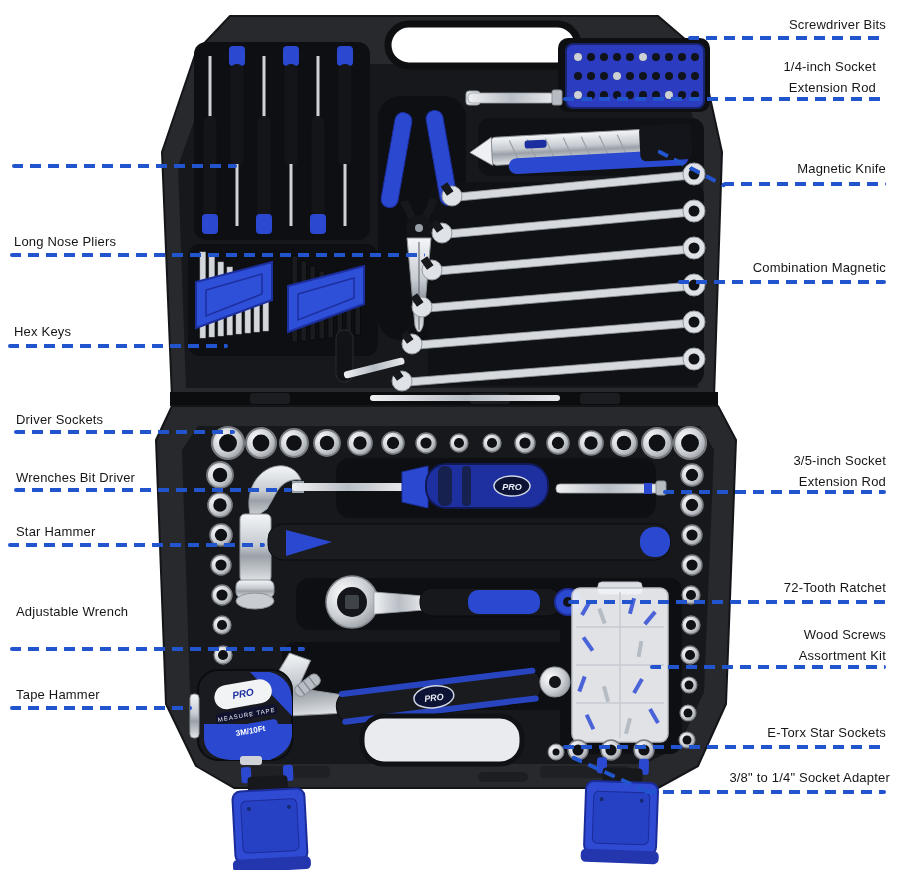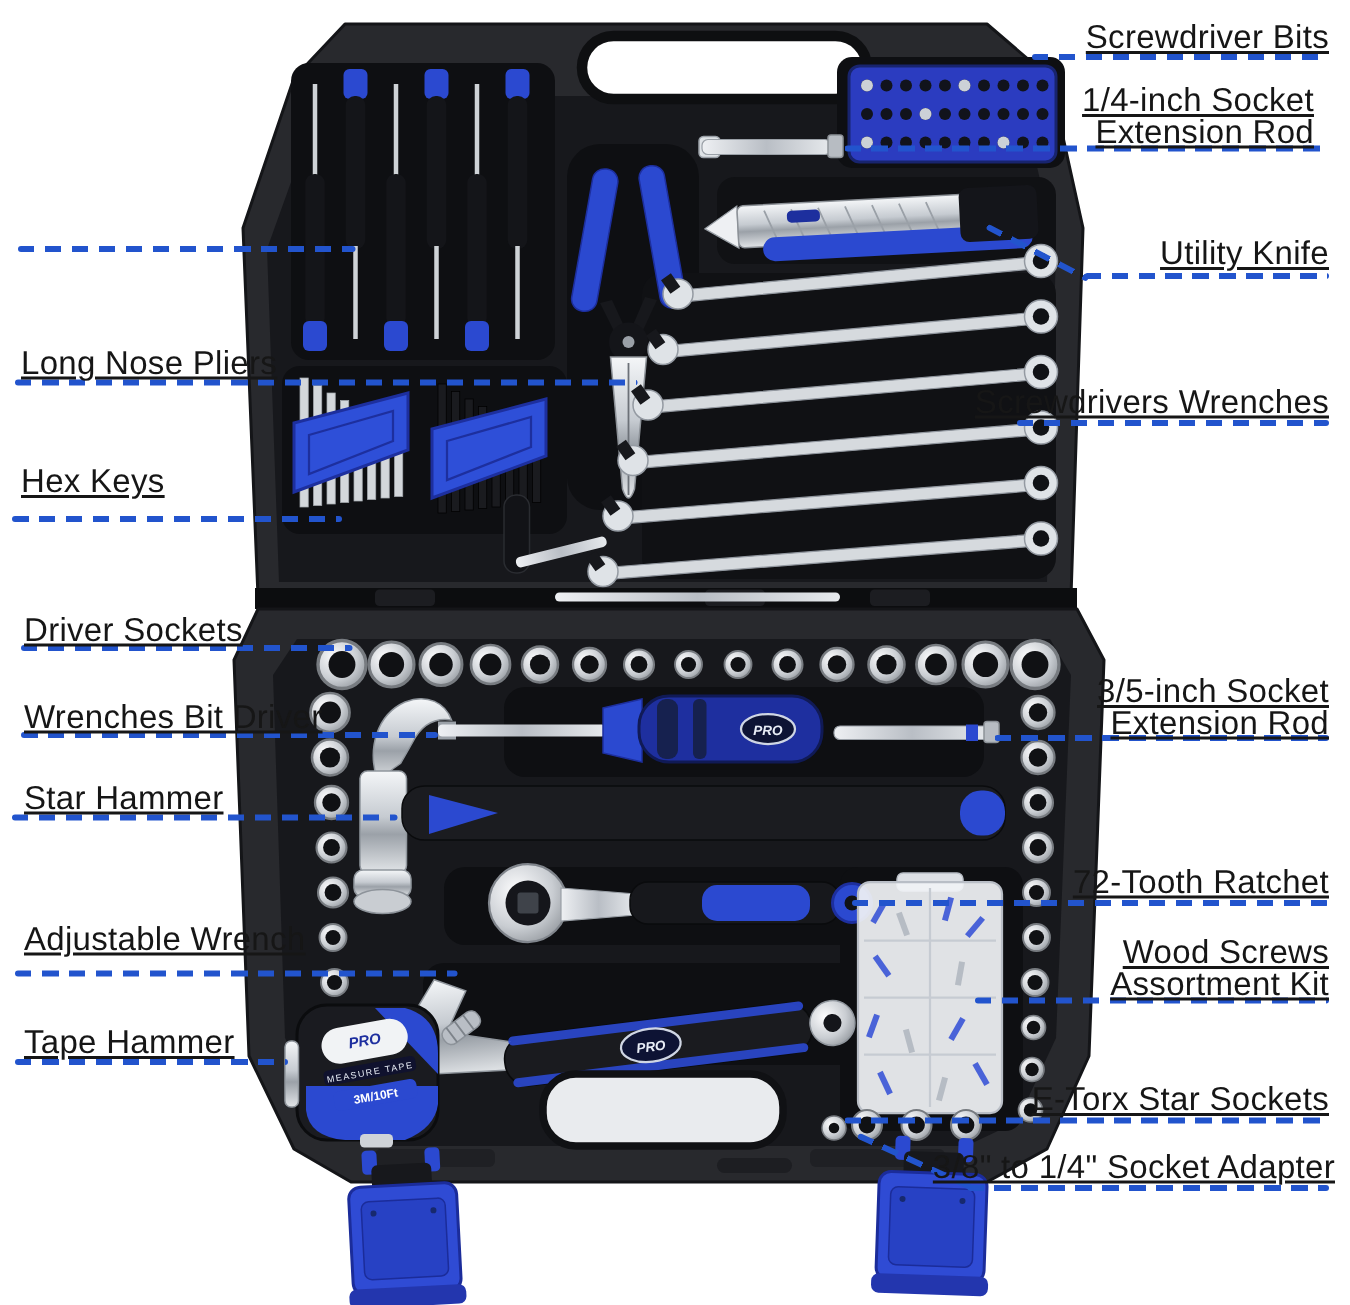--- a/index.html
+++ b/index.html
@@ -1,20 +1,20 @@
 <!DOCTYPE html>
 <html><head>
 <meta charset="utf-8">
 <style>
   html,body{margin:0;padding:0;background:#fff;}
   .stage{position:relative;width:900px;height:870px;background:#ffffff;overflow:hidden;
          font-family:"Liberation Sans",sans-serif;}
   .stage svg{position:absolute;left:0;top:0;}
-  .callout{position:absolute;color:#161616;font-size:22px;line-height:21px;
-           white-space:nowrap;letter-spacing:.2px;text-decoration:underline;}
+  .callout{position:absolute;color:#161616;font-size:13px;line-height:21px;
+           white-space:nowrap;letter-spacing:.2px;}
   .callout.right{text-align:right;}
   .leader{position:absolute;height:4px;border-radius:2px;
           background:repeating-linear-gradient(90deg,#2254cd 0 11px,transparent 11px 18px);}
   .leader.diag{transform-origin:0 50%;}
 </style>
 </head>
 <body>
 
 <div class="stage">
 
@@ -434,51 +434,51 @@
 <div class="leader" style="left:663px;top:490px;width:223px"></div>
 <div class="leader" style="left:568px;top:600px;width:318px"></div>
 <div class="leader" style="left:650px;top:665px;width:236px"></div>
 <div class="leader" style="left:563px;top:745px;width:323px"></div>
 <div class="leader diag" style="left:572px;top:755px;width:84px;transform:rotate(24.7deg)"></div>
 <div class="leader" style="left:645px;top:790px;width:241px"></div>
 
 <div class="callout" style="left:14px;top:231px">
   <span>Long Nose Pliers</span>
 </div>
-<div class="callout" style="left:14px;top:310px">
+<div class="callout" style="left:14px;top:321px">
   <span>Hex Keys</span>
 </div>
 <div class="callout" style="left:16px;top:409px">
   <span>Driver Sockets</span>
 </div>
 <div class="callout" style="left:16px;top:467px">
   <span>Wrenches Bit Driver</span>
 </div>
 <div class="callout" style="left:16px;top:521px">
   <span>Star Hammer</span>
 </div>
-<div class="callout" style="left:16px;top:615px">
+<div class="callout" style="left:16px;top:601px">
   <span>Adjustable Wrench</span>
 </div>
 <div class="callout" style="left:16px;top:684px">
   <span>Tape Hammer</span>
 </div>
 
 <div class="callout right" style="right:14px;top:14px">
   <span>Screwdriver Bits</span>
 </div>
 <div class="callout right" style="right:24px;top:56px">
   <div>1/4-inch Socket</div>
   <div>Extension Rod</div>
 </div>
 <div class="callout right" style="right:14px;top:158px">
-  <span>Utility Knife</span>
+  <span>Magnetic Knife</span>
 </div>
 <div class="callout right" style="right:14px;top:257px">
-  <span>Screwdrivers Wrenches</span>
+  <span>Combination Magnetic</span>
 </div>
 <div class="callout right" style="right:14px;top:450px">
   <div>3/5-inch Socket</div>
   <div>Extension Rod</div>
 </div>
 <div class="callout right" style="right:14px;top:577px">
   <span>72-Tooth Ratchet</span>
 </div>
 <div class="callout right" style="right:14px;top:722px">
   <span>E-Torx Star Sockets</span>

